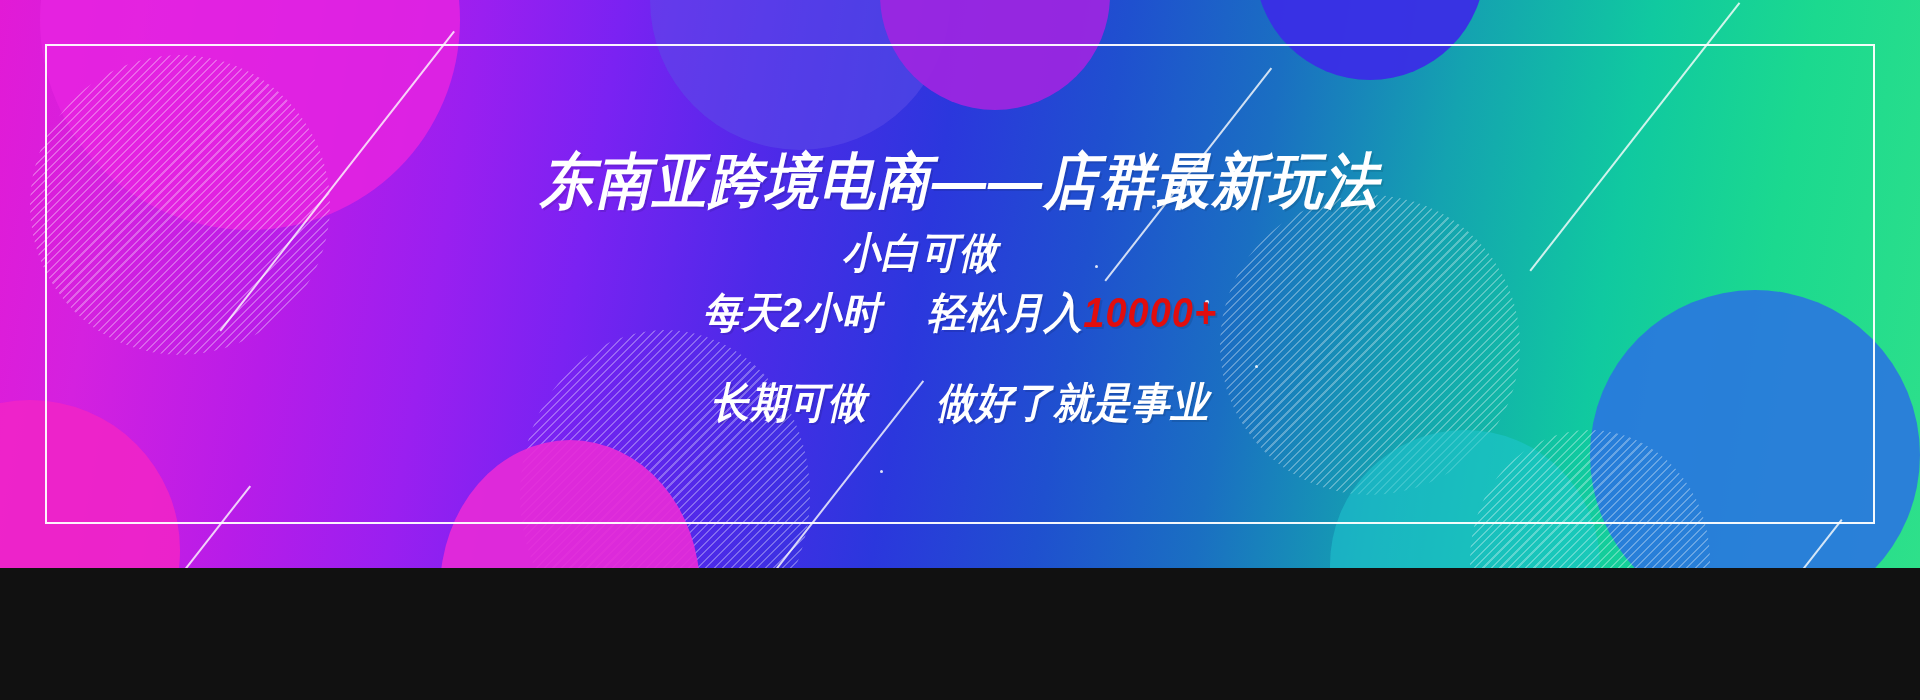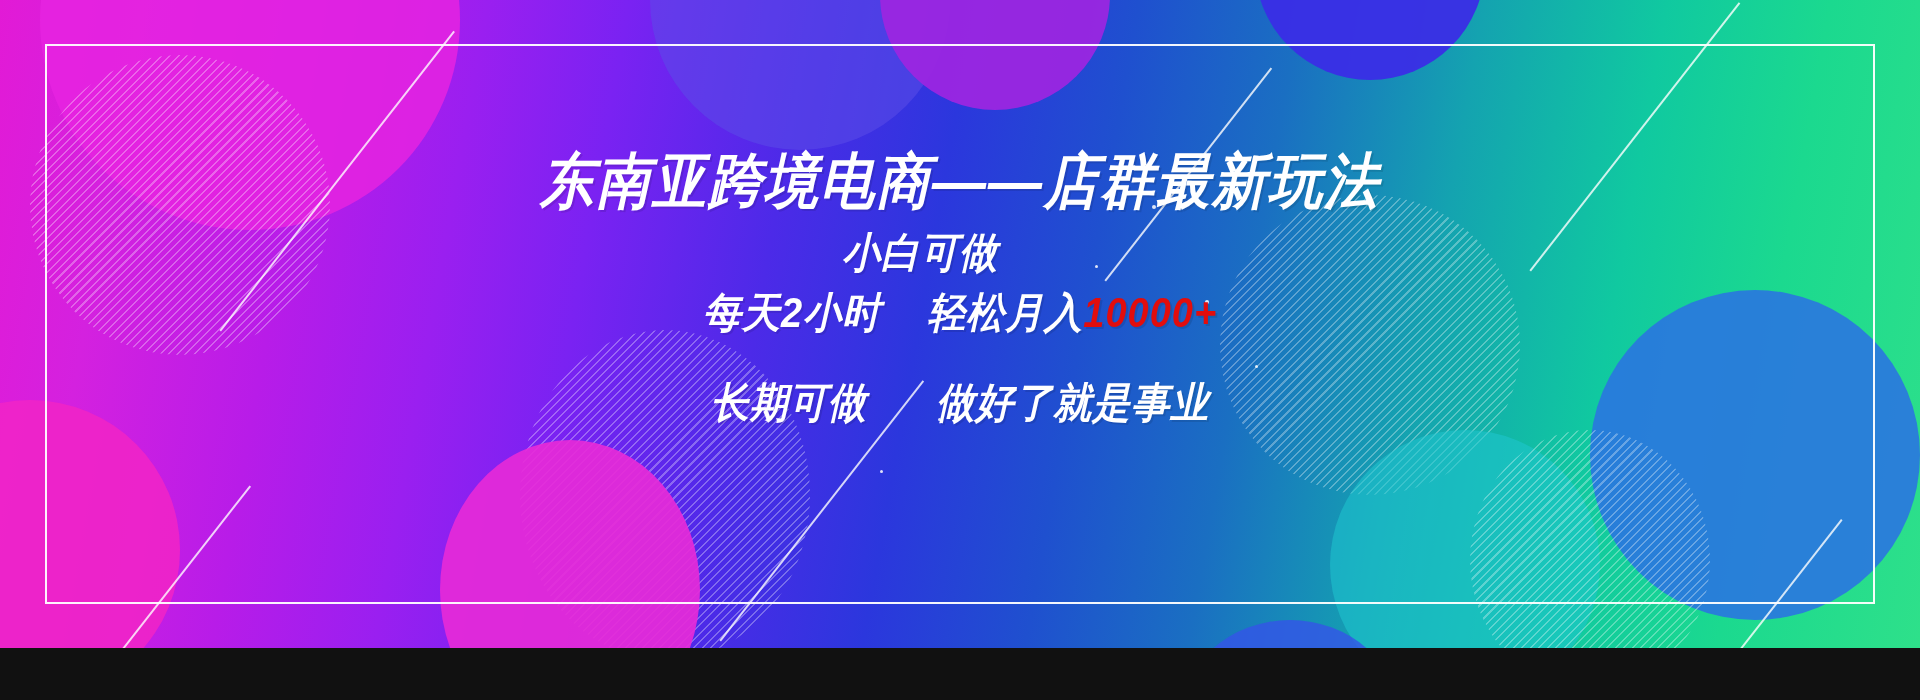--- a/index.html
+++ b/index.html
@@ -1,21 +1,21 @@
 <!DOCTYPE html>
 <html><head>
 <meta charset="utf-8">
 <style>
   html,body{margin:0;padding:0;background:#111;}
   *{box-sizing:border-box;}
 
   .banner{
     position:relative;
     width:1920px;
-    height:648px;
+    height:568px;
     overflow:hidden;
     font-family:"Liberation Sans","DejaVu Sans",sans-serif;
     background:linear-gradient(100deg,
         #e21ad6 0%,
         #d421df 7%,
         #b81ce8 16%,
         #9a1ff0 24%,
         #7a22f2 31%,
         #4c2ae8 40%,
         #2b37dd 48%,

